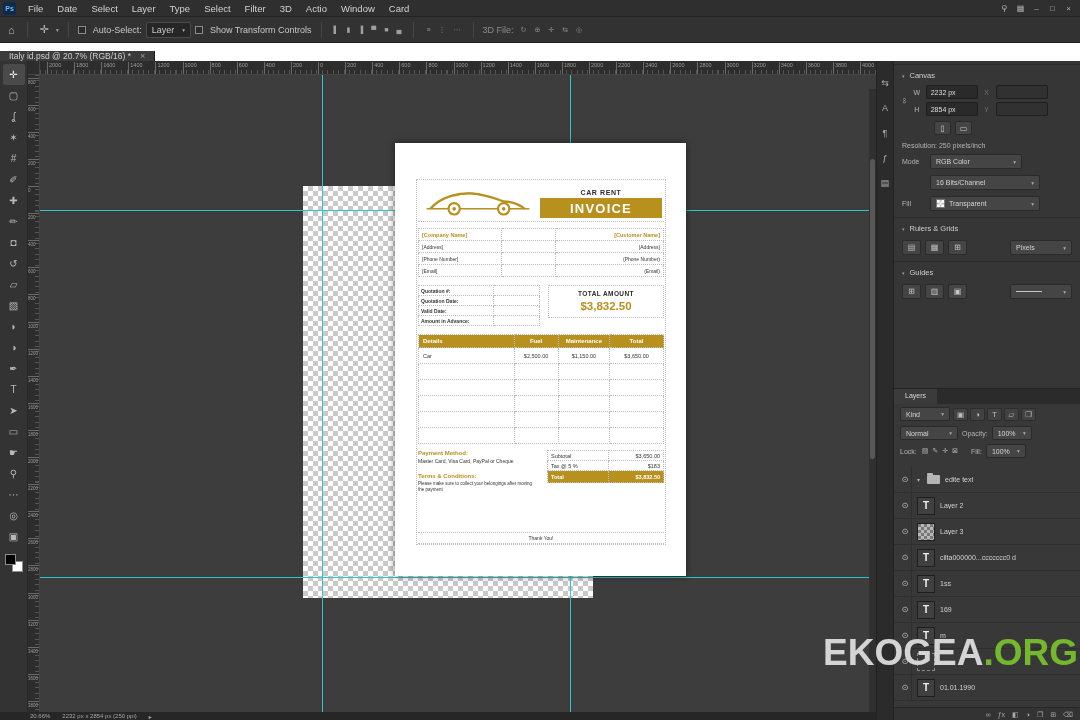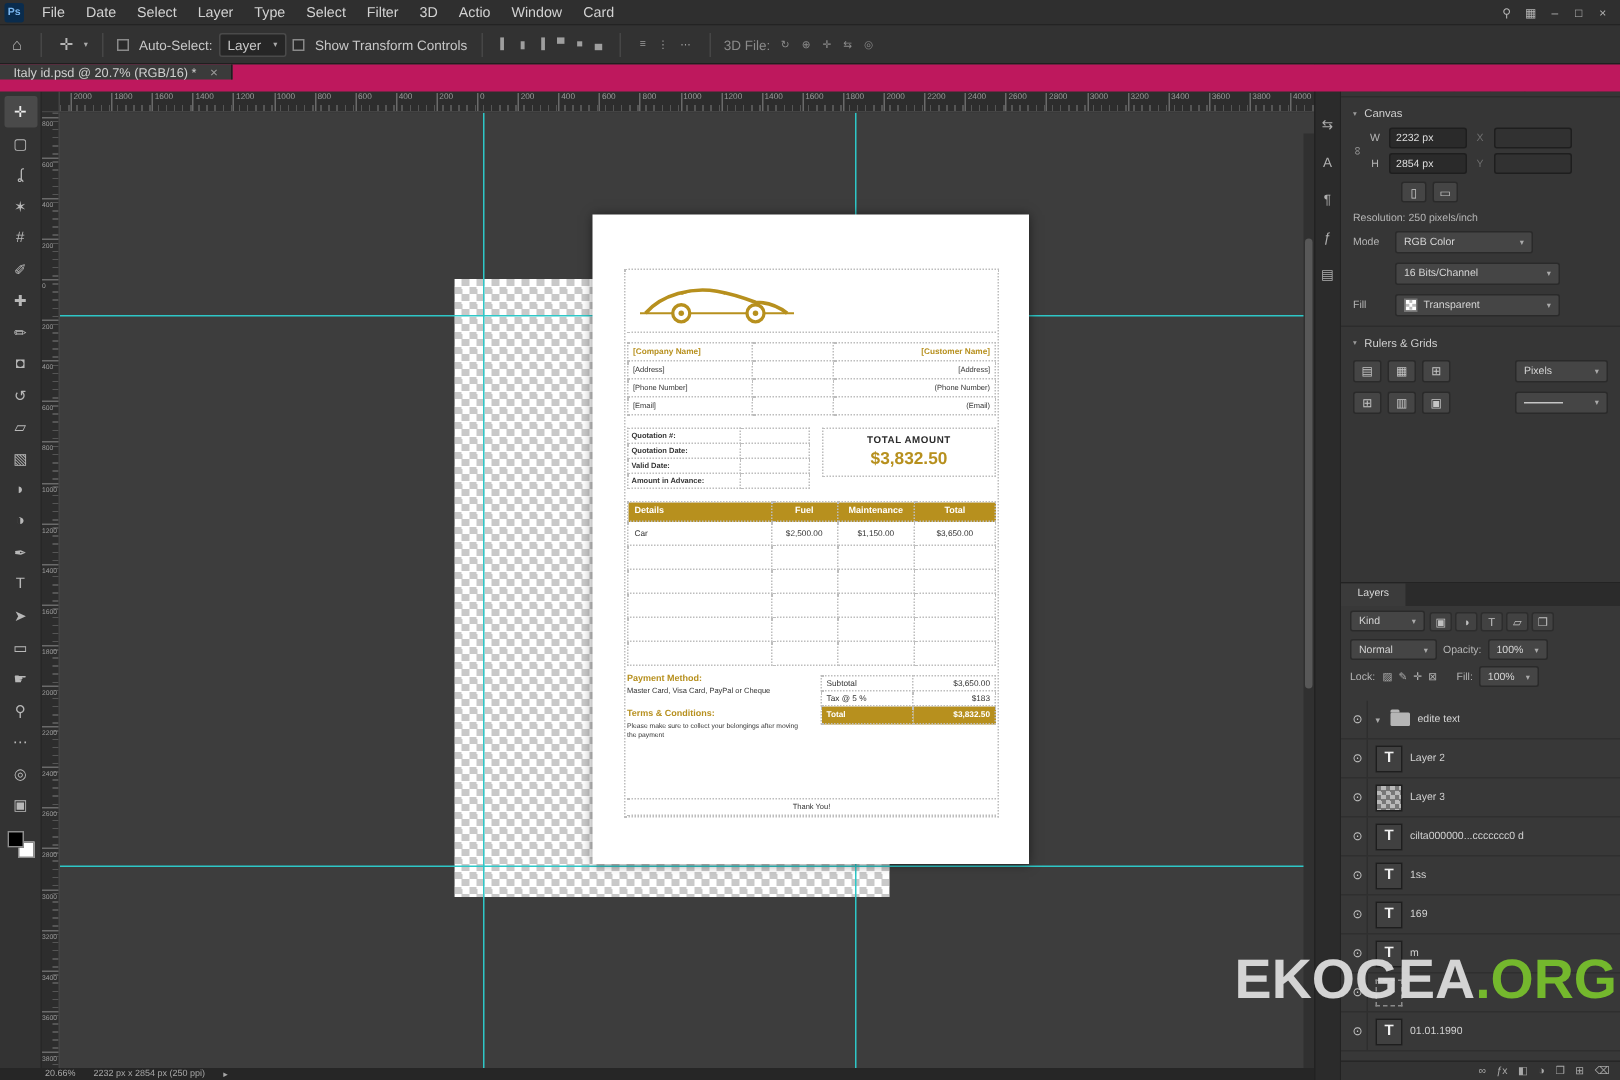--- a/index.html
+++ b/index.html
@@ -19,21 +19,21 @@
   .ob-icon{color:#b5b5b5;font-size:11px;padding:0 3px}
   .ob-divider{width:1px;height:16px;background:#464646;margin:0 5px}
   .ob-check{width:8px;height:8px;border:1px solid #8a8a8a;background:#2a2a2a;margin-right:3px;flex:0 0 auto}
   .ob-select{background:#262626;border:1px solid #4a4a4a;height:16px;display:flex;align-items:center;padding:0 5px;gap:8px;border-radius:2px}
   .caret{font-size:5.5px;color:#aaa}
   .ob-group{display:flex;align-items:center;gap:2px}
   .ob-align{font-size:7px;color:#9f9f9f;padding:0 3px}
   .ob-dim{color:#8b8b8b}
 
   
-  .tabbar{position:absolute;left:0;top:43px;width:1080px;height:18px;background:#be185d;display:flex;align-items:flex-start;z-index:20}
+  .tabbar{position:absolute;left:0;top:43px;width:1080px;height:18px;background:#ffffff;display:flex;align-items:flex-end;z-index:20}
   .doc-tab{background:#3b3b3b;color:#cfcfcf;font-size:8.5px;display:flex;align-items:center;padding:0 9px;gap:9px;border-right:1px solid #1e1e1e}
   .tab-close{color:#9a9a9a;font-size:9px}
 
   
   .toolbar{position:absolute;left:0;top:61px;width:28px;height:652px;background:#333;border-right:1px solid #272727;display:flex;flex-direction:column;align-items:center;padding-top:3px;z-index:15}
   .tool{width:22px;height:21px;display:flex;align-items:center;justify-content:center;color:#b8b8b8;font-size:10px;flex:0 0 auto}
   .tool.active{background:#4a4a4a;border-radius:2px;color:#ececec}
   .swatches{position:relative;width:18px;height:18px;margin-top:7px;flex:0 0 auto}
   .swatch-fg{position:absolute;left:0;top:0;width:11px;height:11px;background:#000;border:1px solid #8d8d8d;z-index:2}
   .swatch-bg{position:absolute;right:0;bottom:0;width:11px;height:11px;background:#fff;border:1px solid #8d8d8d}
@@ -346,20 +346,24 @@
               <svg class="car-svg" viewBox="0 0 120 36">
                 <path d="M8 26 C20 12 42 7 60 10 C72 12 80 15 88 18 C98 18 106 22 111 26" fill="none" stroke="#b7901e" stroke-width="2.6"></path>
                 <path d="M34 12 C45 8 58 8 66 12" fill="none" stroke="#b7901e" stroke-width="1.4"></path>
                 <line x1="4" y1="26" x2="116" y2="26" stroke="#b7901e" stroke-width="1.6"></line>
                 <circle cx="34" cy="26" r="6.2" fill="#fff" stroke="#b7901e" stroke-width="2.4"></circle>
                 <circle cx="34" cy="26" r="2" fill="#b7901e"></circle>
                 <circle cx="88" cy="26" r="6.2" fill="#fff" stroke="#b7901e" stroke-width="2.4"></circle>
                 <circle cx="88" cy="26" r="2" fill="#b7901e"></circle>
               </svg>
             </div>
+            <div class="head-right">
+              <div class="brand">CAR RENT</div>
+              <div class="inv-banner">INVOICE</div>
+            </div>
           </div>
 
           <table class="info-table">
               <tbody id="info-body">
                 <tr class="name-row">
                   <td class="il">[Company Name]</td>
                   <td class="im"></td>
                   <td class="ir">[Customer Name]</td>
                 </tr>
                 <tr>
@@ -575,20 +579,24 @@
           <span class="ibtn">▤</span>
           <span class="ibtn">▦</span>
           <span class="ibtn">⊞</span>
         </span>
       <span class="pselect" style="width:62px;margin-left:auto">
         <span>Pixels</span>
         <span class="caret">▾</span>
       </span>
     </div>
 
+    <div class="sec">
+      <span class="chev">▾</span>
+      <span>Guides</span>
+    </div>
     <div class="icon-row">
       <span id="guide-icons" style="display:flex;gap:4px">
           <span class="ibtn">⊞</span>
           <span class="ibtn">▥</span>
           <span class="ibtn">▣</span>
         </span>
       <span class="pselect" style="width:62px;margin-left:auto">
         <span class="line-sample"></span>
         <span class="caret">▾</span>
       </span>

